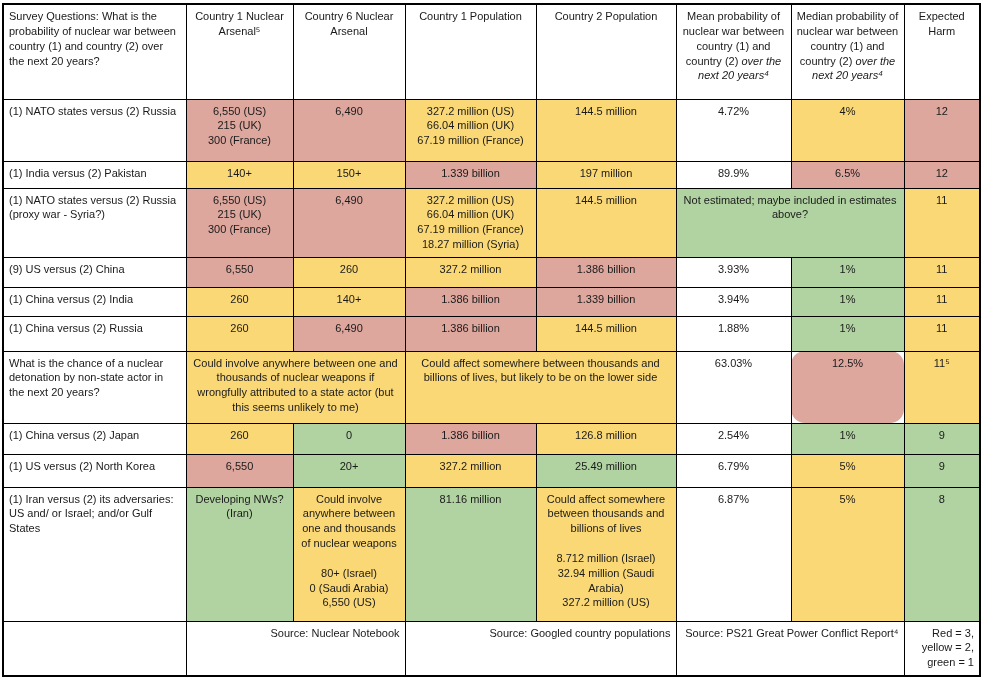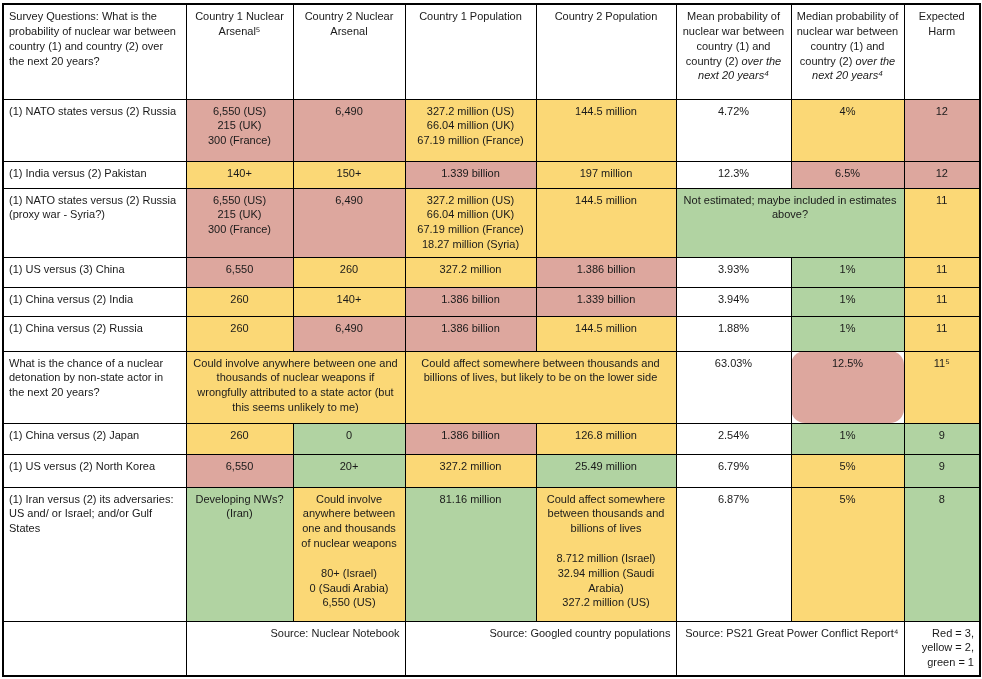--- a/index.html
+++ b/index.html
@@ -27,21 +27,21 @@
     <col style="width:140px">
         <col style="width:115px">
         <col style="width:113px">
         <col style="width:76px">
   </colgroup>
 
   <tbody>
         <tr style="height:95px">
     <th class="q">Survey Questions: What is the probability of nuclear war between country (1) and country (2) over the next 20 years?</th>
     <th>Country 1 Nuclear Arsenal⁵</th>
-    <th>Country 2 Nuclear Arsenal</th>
+    <th>Country 6 Nuclear Arsenal</th>
     <th>Country 1 Population</th>
     <th>Country 2 Population</th>
     <th><span>Mean probability of nuclear war between country (1) and country (2) </span><i>over the next 20 years⁴</i></th>
     <th><span>Median probability of nuclear war between country (1) and country (2) </span><i>over the next 20 years⁴</i></th>
     <th>Expected Harm</th>
   </tr>
 
   <tr style="height:62px">
     <td class="q">(1) NATO states versus (2) Russia</td>
     <td class="c" style="background-color: rgb(221, 167, 158);">6,550 (US)
@@ -56,42 +56,42 @@
     <td class="c" style="background-color: rgb(251, 216, 118);">4%</td>
     <td class="c" style="background-color: rgb(221, 167, 158);">12</td>
   </tr>
 
   <tr style="height:27px">
     <td class="q">(1) India versus (2) Pakistan</td>
     <td class="c" style="background-color: rgb(251, 216, 118);">140+</td>
     <td class="c" style="background-color: rgb(251, 216, 118);">150+</td>
     <td class="c" style="background-color: rgb(221, 167, 158);">1.339 billion</td>
     <td class="c" style="background-color: rgb(251, 216, 118);">197 million</td>
-    <td class="c" style="background-color: rgb(255, 255, 255);">12.3%</td>
+    <td class="c" style="background-color: rgb(255, 255, 255);">89.9%</td>
     <td class="c" style="background-color: rgb(221, 167, 158);">6.5%</td>
     <td class="c" style="background-color: rgb(221, 167, 158);">12</td>
   </tr>
 
   <tr style="height:69px">
     <td class="q">(1) NATO states versus (2) Russia (proxy war - Syria?)</td>
     <td class="c" style="background-color: rgb(221, 167, 158);">6,550 (US)
 215 (UK)
 300 (France)</td>
     <td class="c" style="background-color: rgb(221, 167, 158);">6,490</td>
     <td class="c" style="background-color: rgb(251, 216, 118);">327.2 million (US)
 66.04 million (UK)
 67.19 million (France)
 18.27 million (Syria)</td>
     <td class="c" style="background-color: rgb(251, 216, 118);">144.5 million</td>
     <td class="c" colspan="2" style="background-color: rgb(177, 211, 162);">Not estimated; maybe included in estimates above?</td>
     <td class="c" style="background-color: rgb(251, 216, 118);">11</td>
   </tr>
 
   <tr style="height:30px">
-    <td class="q">(1) US versus (3) China</td>
+    <td class="q">(9) US versus (2) China</td>
     <td class="c" style="background-color: rgb(221, 167, 158);">6,550</td>
     <td class="c" style="background-color: rgb(251, 216, 118);">260</td>
     <td class="c" style="background-color: rgb(251, 216, 118);">327.2 million</td>
     <td class="c" style="background-color: rgb(221, 167, 158);">1.386 billion</td>
     <td class="c" style="background-color: rgb(255, 255, 255);">3.93%</td>
     <td class="c" style="background-color: rgb(177, 211, 162);">1%</td>
     <td class="c" style="background-color: rgb(251, 216, 118);">11</td>
   </tr>
 
   <tr style="height:29px">

